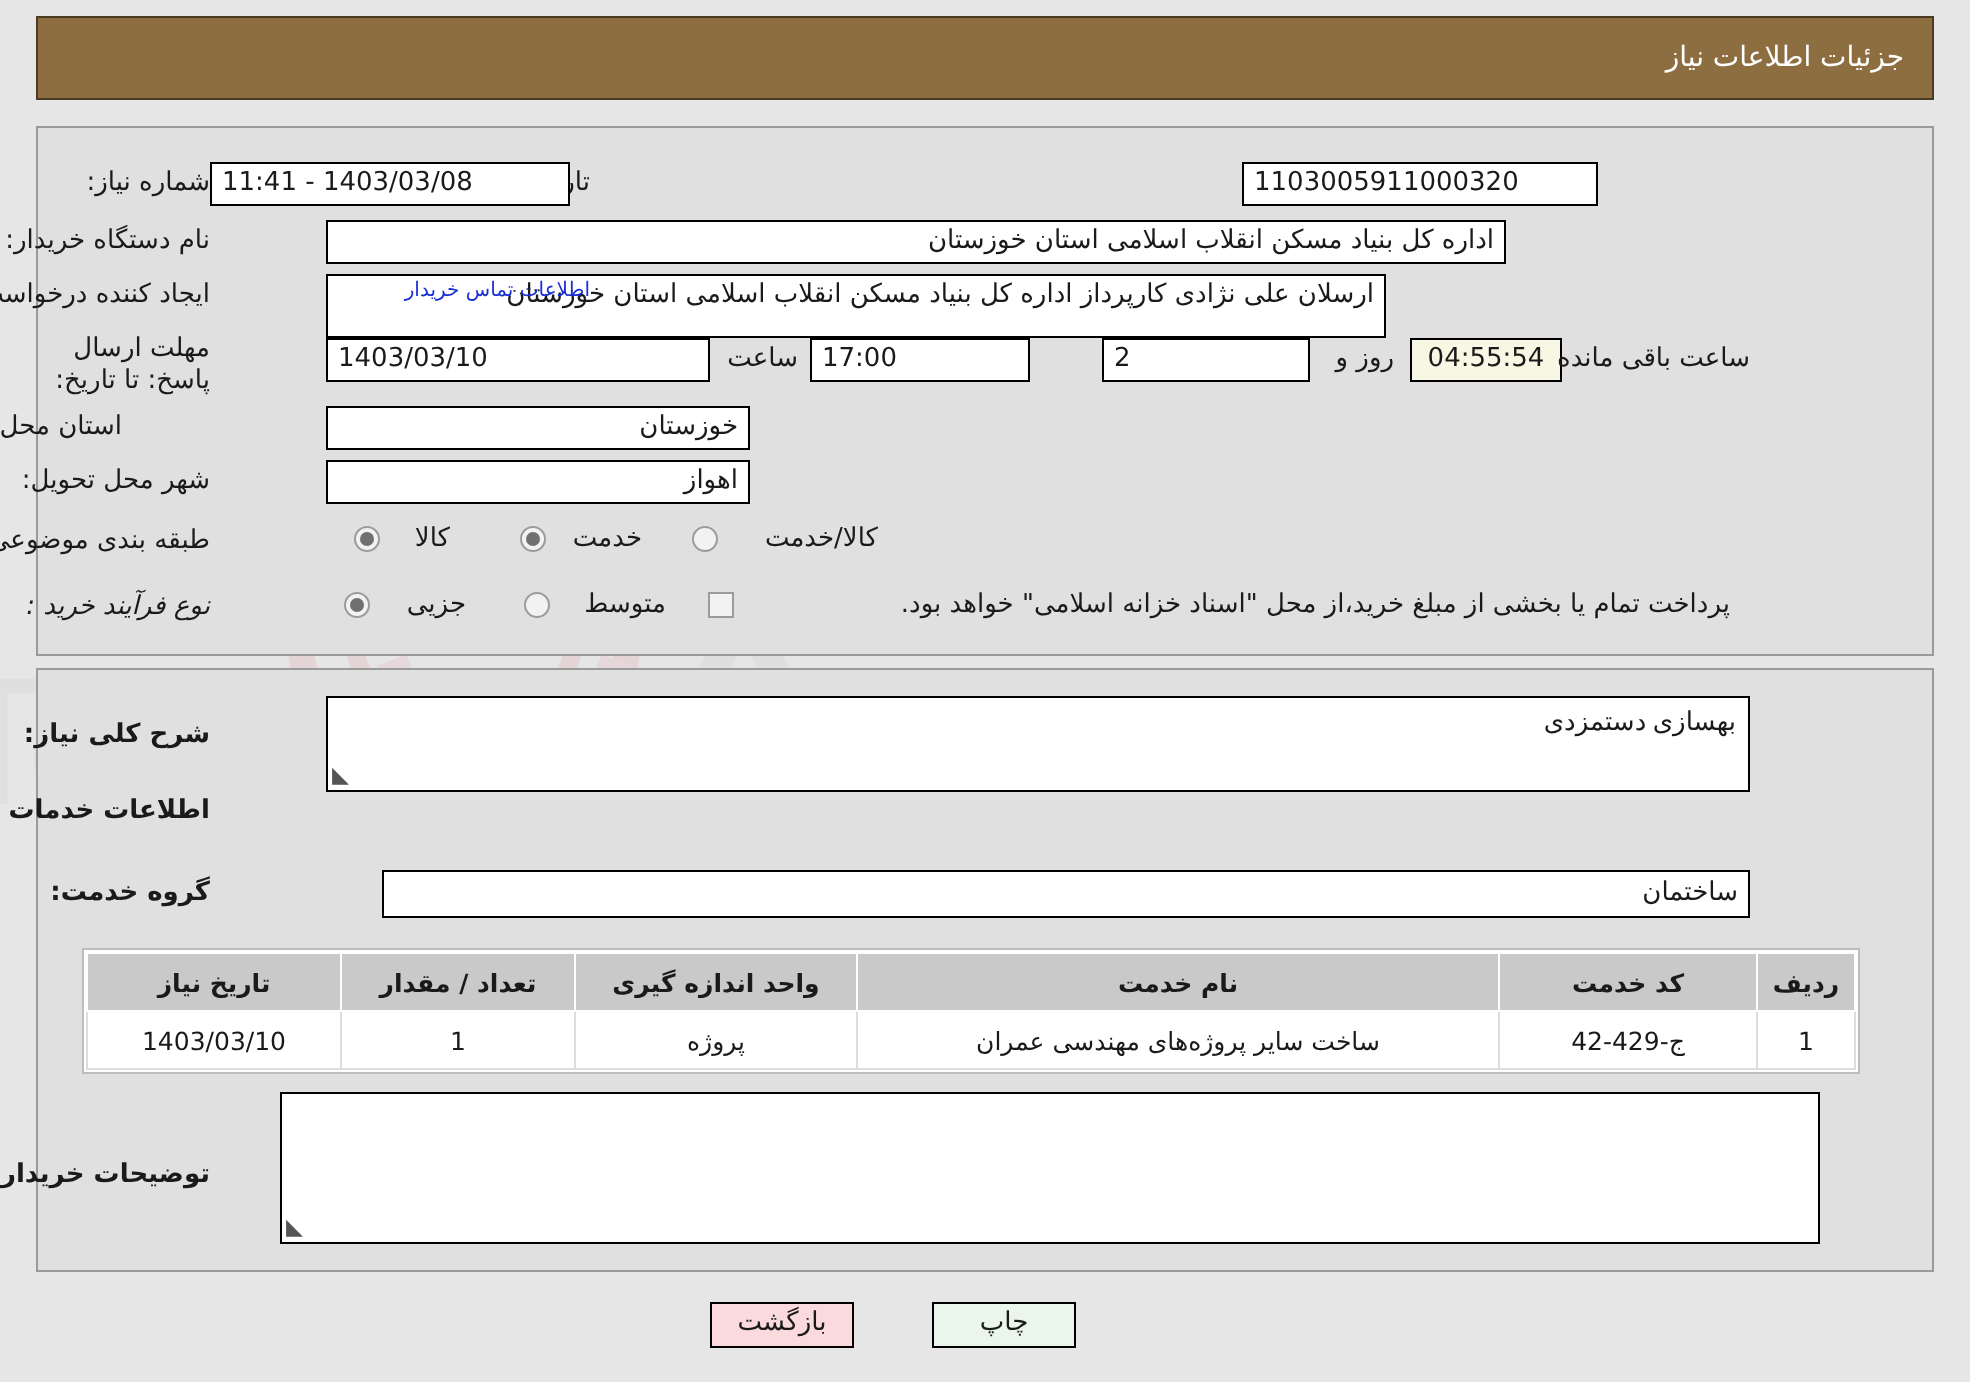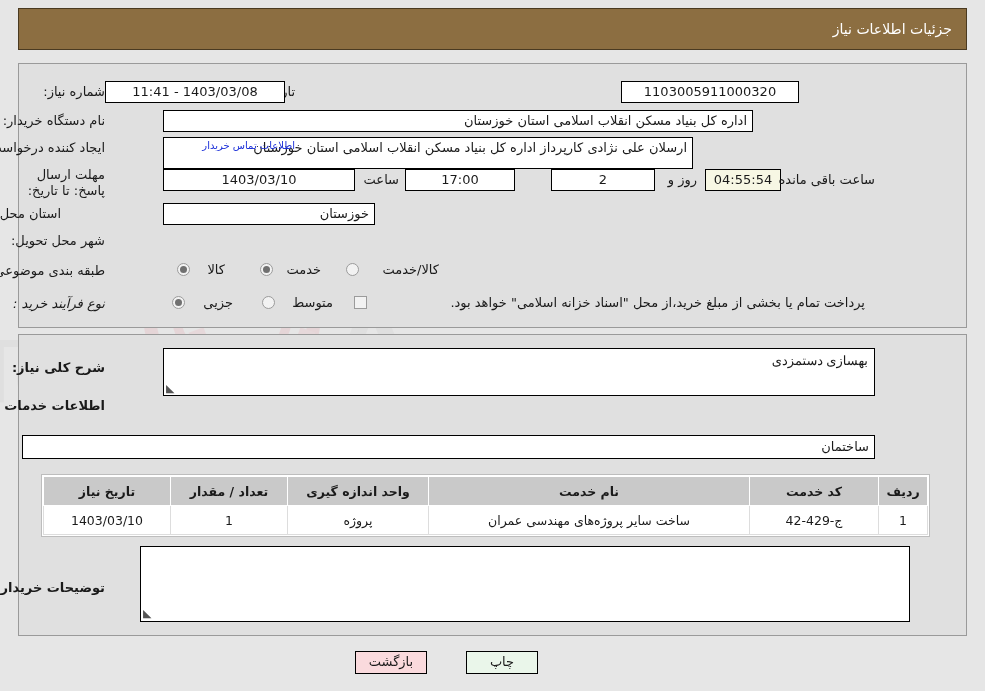--- a/index.html
+++ b/index.html
@@ -80,21 +80,21 @@
     position: absolute;
     background: #ffffff;
     border: 1px solid #000000;
     box-sizing: border-box;
     font-size: 13px;
     color: #1a1a1a;
     line-height: 20px;
     padding: 0 5px;
     white-space: nowrap;
     overflow: hidden;
-    text-align: center;
+    text-align: left;
     font-family: "DejaVu Sans", "Liberation Sans", sans-serif;
   }
   .tbox.right  { text-align: right; }
   .tbox.countdown {
     background: #f7f7e4;
     text-align: center;
   }
   .tarea {
     position: absolute;
     background: #ffffff;
@@ -247,20 +247,21 @@
   <div class="tbox" style="right:470px; top:169px; width:110px; height:22px; line-height:20px;">17:00</div>
   <div class="tbox" style="right:330px; top:169px; width:104px; height:22px; line-height:20px;">2</div>
   <div class="lbl" style="right:288px; top:172px;">روز و</div>
   <div class="tbox countdown" style="right:204px; top:169px; width:76px; height:22px; line-height:20px;">04:55:54</div>
   <div class="lbl" style="right:110px; top:172px;">ساعت باقی مانده</div>
 
   <div class="lbl" style="right:924px; top:206px;">استان محل تحویل:</div>
   <div class="tbox right" style="right:610px; top:203px; width:212px; height:22px; line-height:20px;">خوزستان</div>
 
   <div class="lbl" style="right:880px; top:233px;">شهر محل تحویل:</div>
+  <div class="tbox right" style="right:610px; top:230px; width:212px; height:22px; line-height:20px;">اهواز</div>
 
   <div class="lbl" style="right:880px; top:263px;">طبقه بندی موضوعی:</div>
 
   <div class="radio checked" style="right:795px; top:263px;"></div>
   <div class="lbl" style="right:760px; top:262px;">کالا</div>
 
   <div class="radio checked" style="right:712px; top:263px;"></div>
   <div class="lbl" style="right:664px; top:262px;">خدمت</div>
 
   <div class="radio" style="right:626px; top:263px;"></div>
@@ -281,21 +282,21 @@
 
   <div class="lbl lbl-bold" style="right:880px; top:360px;">شرح کلی نیاز:</div>
   <div class="tarea" style="right:110px; top:348px; width:712px; height:48px;font-family:Liberation Serif, serif;">
     <span>بهسازی دستمزدی</span>
     <span class="resize-grip">◢</span>
   </div>
 
   <div class="lbl lbl-bold" style="right:880px; top:398px;">اطلاعات خدمات مورد نیاز</div>
 
   <div class="lbl lbl-bold" style="right:880px; top:439px;">گروه خدمت:</div>
-  <div class="tbox right" style="right:110px; top:435px; width:853px; height:24px; line-height:22px;">ساختمان</div>
+  <div class="tbox right" style="right:110px; top:435px; width:684px; height:24px; line-height:22px;">ساختمان</div>
 
   <div class="tbl-wrap">
     <table class="grid">
       <thead>
         <tr>
           <th style="width:40px;">ردیف</th>
           <th style="width:120px;">کد خدمت</th>
           <th>نام خدمت</th>
           <th style="width:132px;">واحد اندازه گیری</th>
           <th style="width:108px;">تعداد / مقدار</th>

